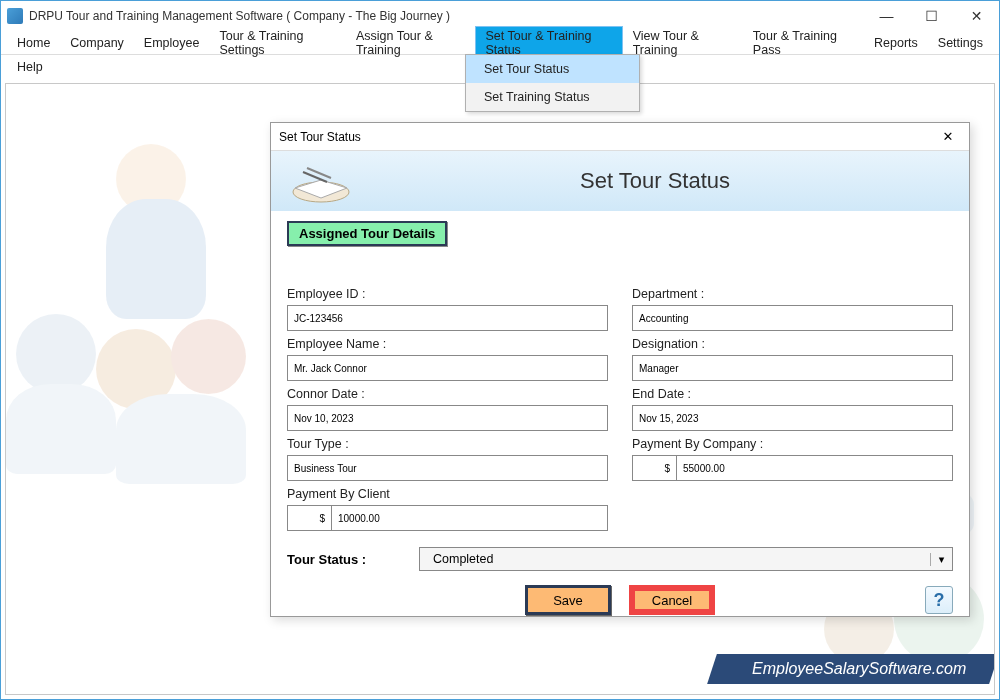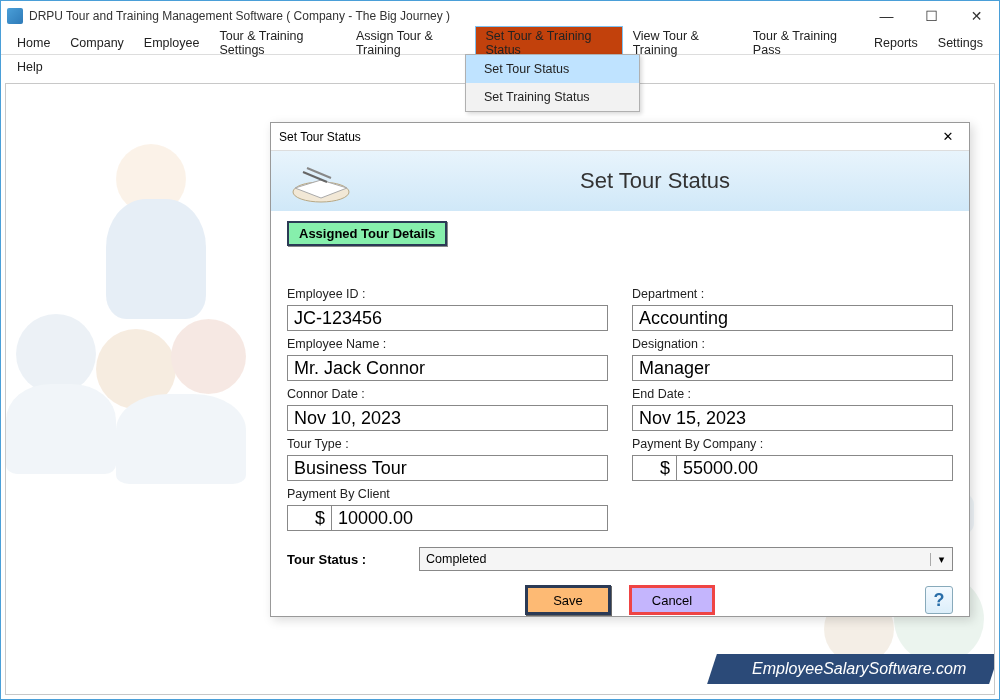--- a/index.html
+++ b/index.html
@@ -7,21 +7,21 @@
 
 .window { width: 1000px; height: 700px; border: 1px solid #4a9fd8; background: #fff; display: flex; flex-direction: column; }
 
 .titlebar { height: 30px; background: #fff; display: flex; align-items: center; padding: 0 0 0 6px; font-size: 12px; color: #333; }
 .titlebar .app-icon { width: 16px; height: 16px; margin-right: 6px; background: linear-gradient(135deg,#4a9fd8,#2e7ab8); border-radius: 2px; }
 .titlebar .spacer { flex: 1; }
 .titlebar .winbtn { width: 45px; height: 30px; display: flex; align-items: center; justify-content: center; font-size: 14px; color: #333; }
 
 .menubar { height: 24px; display: flex; align-items: center; padding: 0 6px; font-size: 12.5px; color: #222; border-bottom: 1px solid #ddd; }
 .menubar .menuitem { padding: 3px 10px; cursor: default; position: relative; }
-.menubar .menuitem.active { background: #c2410c; border: 1px solid #7ec2f2; padding: 2px 9px; }
+.menubar .menuitem.active { background: #0ea5e9; border: 1px solid #7ec2f2; padding: 2px 9px; }
 .menubar2 { height: 24px; display: flex; align-items: center; padding: 0 6px; font-size: 12.5px; color: #222; }
 .menubar2 .menuitem { padding: 3px 10px; }
 
 .dropdown { position: absolute; top: 54px; left: 465px; width: 175px; background: #f2f2f2; border: 1px solid #b0b0b0; box-shadow: 2px 2px 4px rgba(0,0,0,.15); z-index: 30; }
 .dropdown .dditem { padding: 7px 18px; font-size: 12.5px; color: #222; }
 .dropdown .dditem.hl { background: #bfe3ff; }
 
 .workspace { flex: 1; position: relative; margin: 4px; border: 1px solid #c8c8c8; background: #fff; overflow: hidden; }
 
 
@@ -38,33 +38,33 @@
 .dialog-header { height: 60px; background: linear-gradient(#e8f4fc, #d0e8f8); display: flex; align-items: center; padding: 0 12px; }
 .dialog-header .hdr-icon { width: 70px; height: 46px; position: relative; }
 .dialog-header .hdr-title { flex: 1; text-align: center; font-size: 22px; color: #333; }
 
 .dialog-body { padding: 10px 16px 12px 16px; }
 .section-label { display: inline-block; border: 2px solid #2b3a55; background: #86efac; padding: 3px 10px; font-size: 13px; font-weight: bold; box-shadow: 1px 1px 0 #888; margin-bottom: 6px; }
 
 .fieldgrid { display: grid; grid-template-columns: 1fr 1fr; column-gap: 24px; row-gap: 4px; margin-top: 35px; }
 .field { display: flex; flex-direction: column; margin-bottom: 2px; }
 .field label { font-size: 12.5px; color: #222; margin-bottom: 4px; }
-.field input[type=text] { height: 26px; border: 1px solid #888; padding: 0 6px; font-size: 18px; background: #fff; }
+.field input[type=text] { height: 26px; border: 1px solid #888; padding: 0 6px; font-size: 10px; background: #fff; }
 .field .money { display: flex; }
 .field .money .cur { width: 44px; text-align: right; padding-right: 6px; border-right: none; }
 .field .money .amt { flex: 1; }
 
 .statusrow { display: flex; align-items: center; margin-top: 14px; gap: 14px; }
 .statusrow .lbl { font-size: 13px; font-weight: bold; width: 118px; }
-.statusrow .selectwrap { flex: 1; display: flex; border: 1px solid #888; height: 24px; align-items: center; background: #f5f5f5; }
+.statusrow .selectwrap { flex: 1; display: flex; border: 1px solid #888; height: 24px; align-items: center; background: #f5f5f5; padding-left: 7px; }
 .statusrow .selectwrap span { flex: 1; padding: 0 6px; font-size: 12.5px; }
 .statusrow .selectwrap .chev { width: 22px; text-align: center; border-left: 1px solid #aaa; font-size: 11px; }
 
 .btnrow { display: flex; justify-content: center; align-items: center; gap: 18px; margin-top: 14px; position: relative; }
-.btn { min-width: 86px; height: 30px; border: 3px solid #ef4444; background: #c4b5fd; font-size: 13px; display: flex; align-items: center; justify-content: center; }
+.btn { min-width: 86px; height: 30px; border: 6px solid #ef4444; background: #fdba74; font-size: 13px; display: flex; align-items: center; justify-content: center; }
 .btn.primary { border: 3px solid #2b3a55; background: #fdba74; font-weight: 500; box-shadow: 1px 1px 0 #666; }
 .help { position: absolute; right: 0; width: 28px; height: 28px; border: 1px solid #8ab; background: linear-gradient(#f4faff,#dceefa); display: flex; align-items: center; justify-content: center; color: #2a6ea8; font-size: 18px; font-weight: bold; border-radius: 3px; }
 
 .watermark { position: absolute; right: 0; bottom: 10px; background: #2b4a78; color: #fff; font-style: italic; font-size: 16px; padding: 6px 28px 6px 40px; transform: skewX(-18deg); z-index: 5; }
 .watermark span { display: inline-block; transform: skewX(18deg); }
 </style>
 </head>
 <body>
 
 <div class="window">

